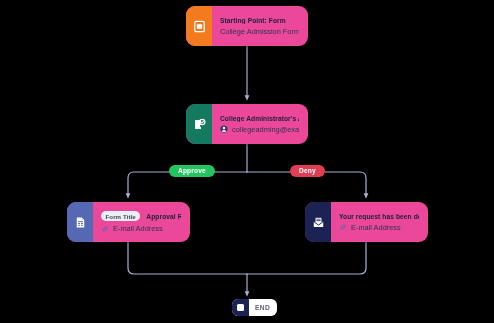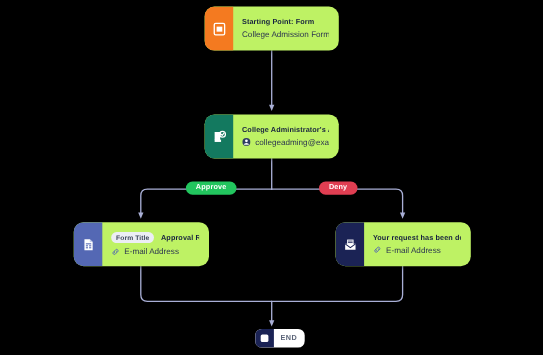--- a/index.html
+++ b/index.html
@@ -11,21 +11,21 @@
     position:relative;
   }
   #canvas{position:absolute;inset:0;width:494px;height:323px;}
   svg.wires{position:absolute;left:0;top:0;width:494px;height:323px;}
 
   
   .node{
     position:absolute;
     display:flex;
     align-items:stretch;
-    background:#bef264;
+    background:#ec4899;
     border-radius:9px;
     box-shadow:0 1px 3px rgba(0,0,0,.35);
     overflow:hidden;
     z-index:3;
   }
   .node .icon-pane{
     width:26px;
     display:flex;align-items:center;justify-content:center;
     flex:0 0 26px;
   }

